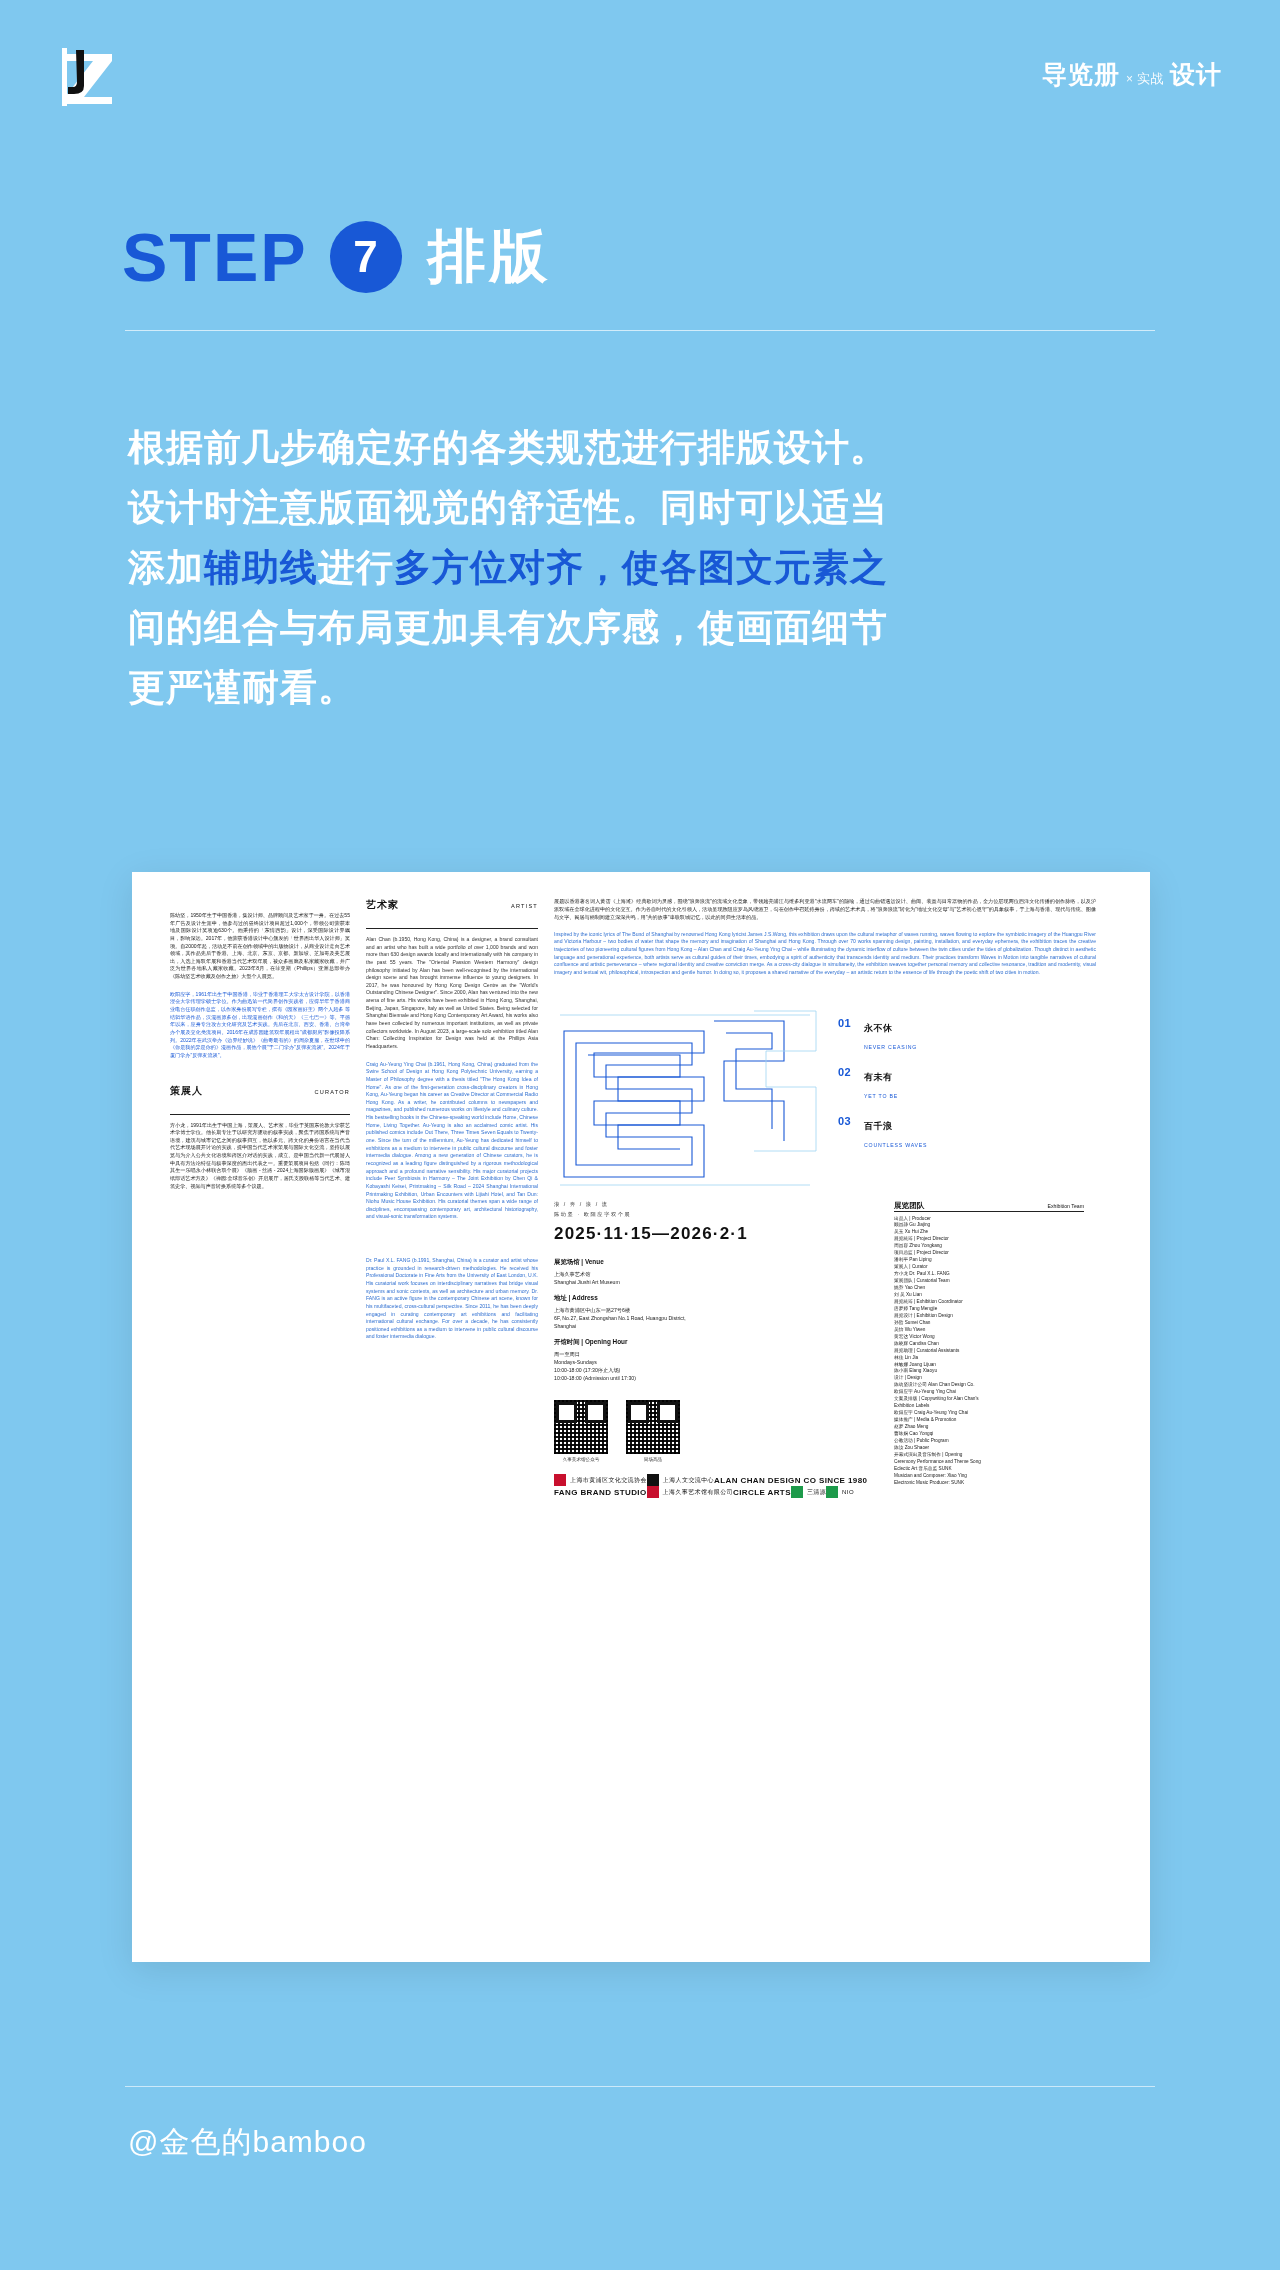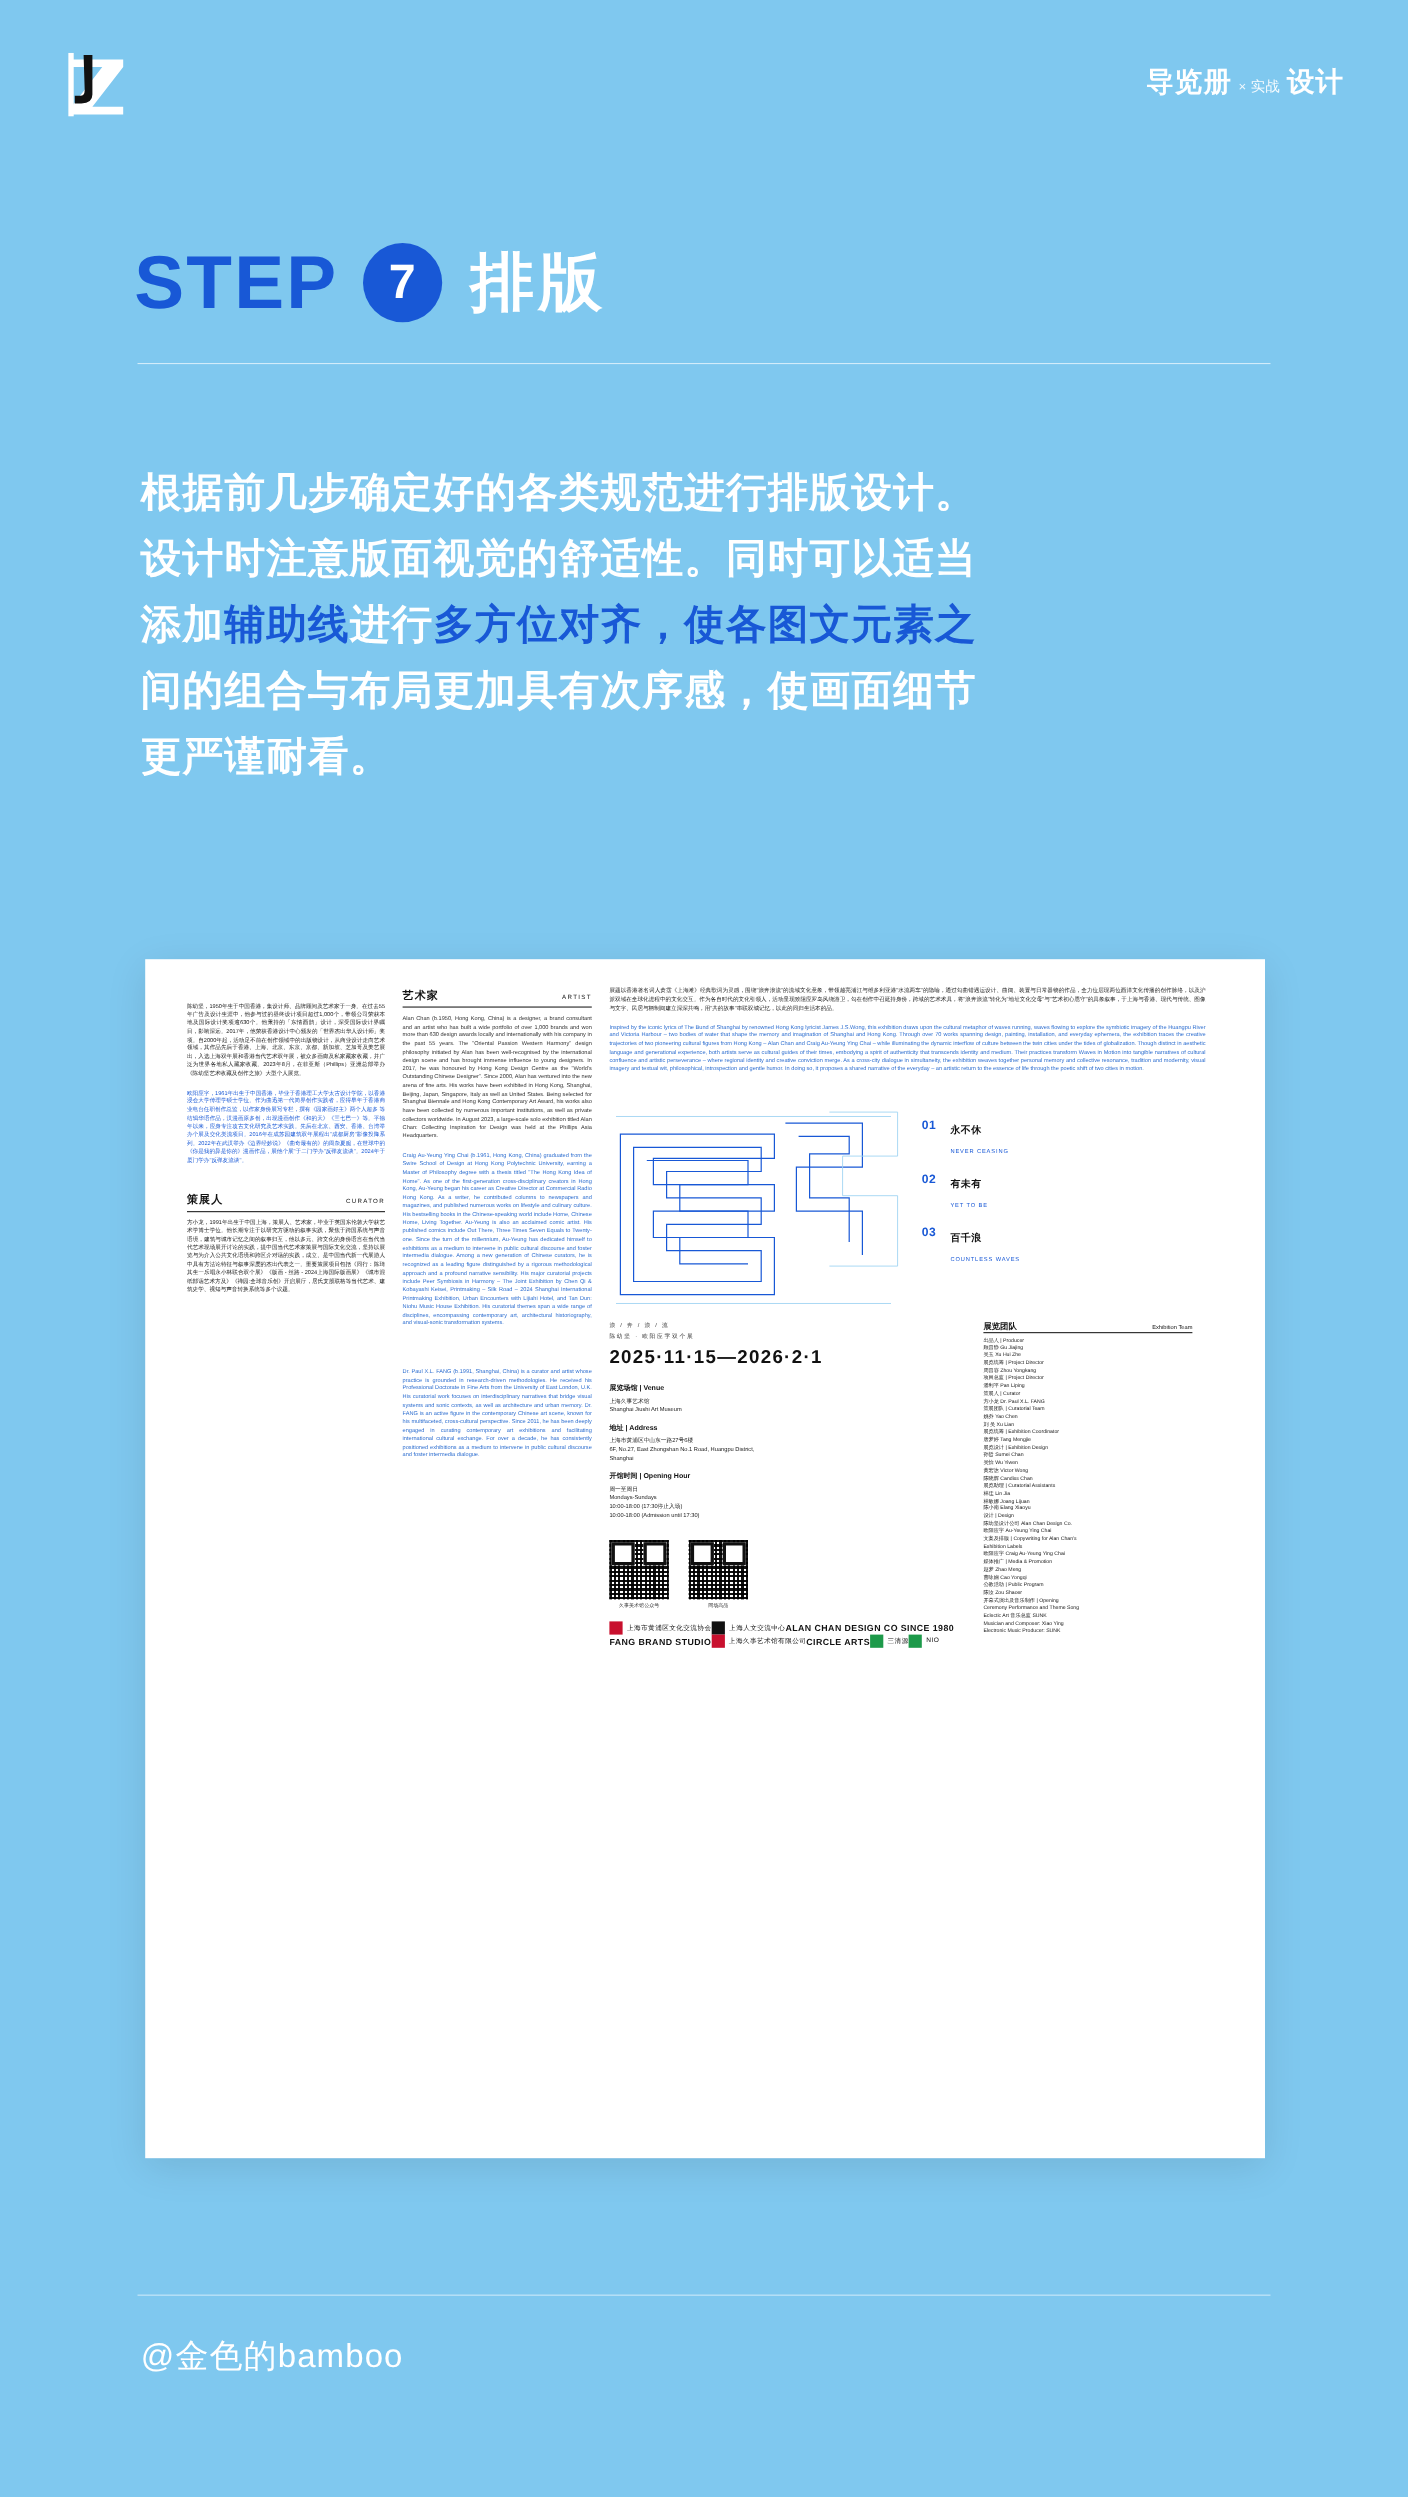--- a/index.html
+++ b/index.html
@@ -149,21 +149,21 @@
   }
   .tiny.blue { color: #1858d6; }
   .tiny.en { color: #333; }
   .tiny.en.blue { color: #2f6fd0; }
 
   .sec-head {
     display: flex;
     align-items: baseline;
     justify-content: space-between;
     border-bottom: .6px solid #222;
-    padding-bottom: 3px;
+    padding-bottom: 16px;
     margin-bottom: 7px;
   }
   .sec-cn { font-size: 10px; font-weight: bold; color: #111; letter-spacing: 1px; }
   .sec-en { font-size: 5.6px; color: #111; letter-spacing: 1.2px; }
 
   .blk { margin-bottom: 10px; }
 
   
   .lead-cn {
     font-size: 5.1px;

